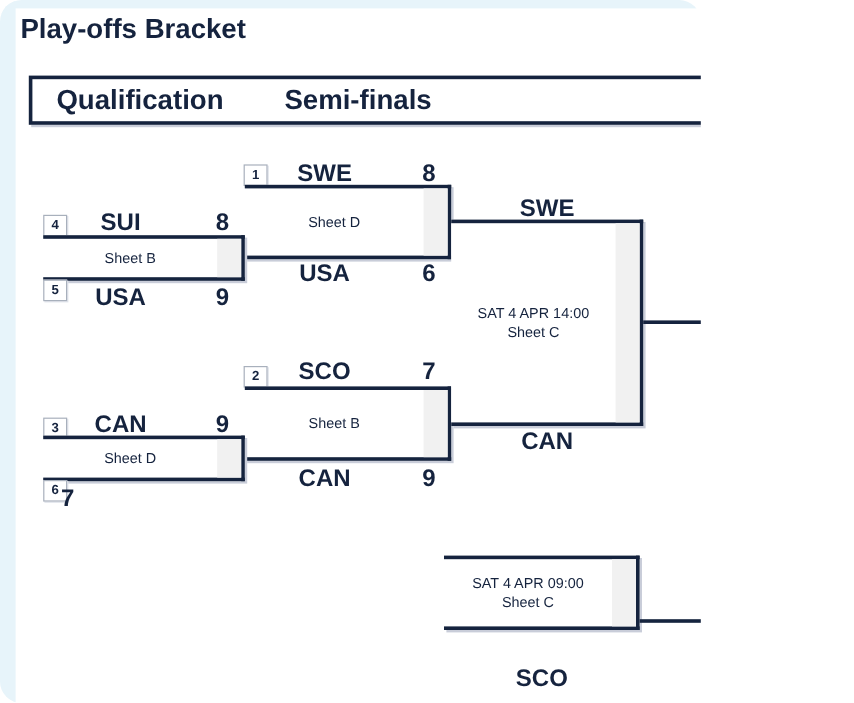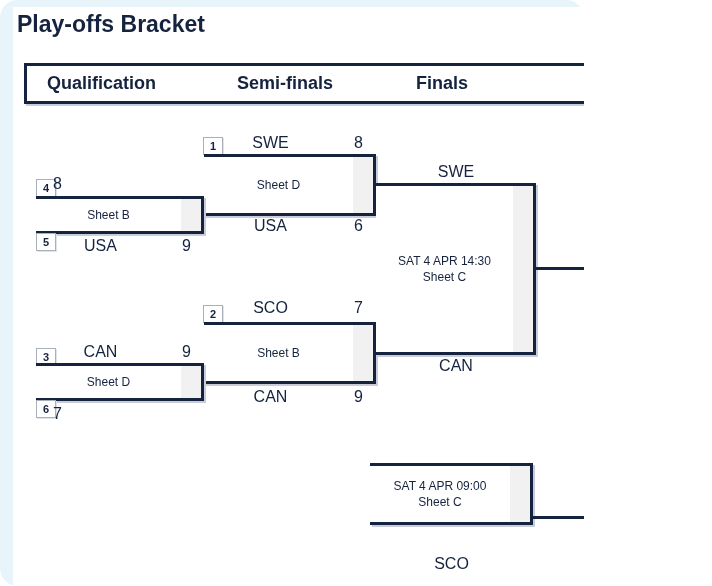--- a/index.html
+++ b/index.html
@@ -6,28 +6,28 @@
     --navy:#15233E; --shadow:#C9CDD9; --strip:#F1F1F1; --band:#E7F4FA; --seedBorder:#A8B0BC;
   }
   html,body{margin:0;padding:0;background:#fff;}
   .page{position:relative;width:584px;height:586px;background:#fff;overflow:hidden;
         font-family:"Liberation Sans",sans-serif;color:var(--navy);border-radius:18px;}
   .band-top{position:absolute;left:0;top:0;width:712px;height:7px;background:var(--band);}
   .band-left{position:absolute;left:0;top:0;width:13px;height:586px;background:var(--band);}
   .title{position:absolute;left:17px;top:11px;font-size:23px;font-weight:bold;white-space:nowrap;}
   .colhead{position:absolute;left:24px;top:63px;width:666px;height:41px;box-sizing:border-box;
            background:#fff;border:3px solid var(--navy);box-shadow:2px 2px 0 var(--shadow);}
-  .colhead span{position:absolute;top:0;line-height:35px;font-size:18px;font-weight:bold;white-space:nowrap;}
+  .colhead span{position:absolute;top:0;line-height:35px;font-size:23px;font-weight:bold;white-space:nowrap;}
   .box{position:absolute;box-sizing:border-box;background:#fff;border:0 solid var(--navy);
        border-width:3px 3px 3px 0;box-shadow:2px 2px 0 var(--shadow);}
   .strip{position:absolute;top:0;right:0;bottom:0;width:20px;background:var(--strip);}
   .boxlabel{position:absolute;left:0;top:0;right:0;bottom:0;padding-right:20px;display:flex;
             flex-direction:column;align-items:center;justify-content:center;
             font-size:12px;line-height:16px;text-align:left;}
-  .team{position:absolute;display:flex;align-items:center;font-weight:normal;font-size:16px;height:28px;white-space:nowrap;}
+  .team{position:absolute;display:flex;align-items:flex-end;font-weight:bold;font-size:20px;height:28px;white-space:nowrap;}
   .team .name{flex:1 1 auto;text-align:center;}
   .team .score{flex:0 0 26px;text-align:right;margin-right:13px;}
   .team.center{justify-content:center;padding-right:22px;}
   .seed{position:absolute;width:20px;height:18px;box-sizing:border-box;background:#fff;
         border:1px solid var(--seedBorder);box-shadow:1px 1px 0 #dfe3ea;
         display:flex;align-items:center;justify-content:center;font-size:11px;font-weight:bold;}
   .connector{position:absolute;height:3px;background:var(--navy);}
 </style>
 </head>
 <body>
@@ -35,21 +35,20 @@
 <div class="page">
 
   <div class="band-top"></div>
   <div class="band-left"></div>
 
   <div class="title">Play-offs Bracket</div>
 
   <div class="colhead">
     <span style="left:20px">Qualification</span>
     <span style="left:210px">Semi-finals</span>
-    <span style="left:389px">Finals</span>
   </div>
 
   <div>
     <div class="seed" style="left:203px;top:137px;">
         <span>1</span>
       </div>
     <div class="team" style="left:204px;top:129px;width:172px;">
       <span class="name">SWE</span>
       <span class="score">8</span>
     </div>
@@ -61,20 +60,21 @@
       <span class="name">USA</span>
       <span class="score">6</span>
     </div>
   </div>
 
   <div>
     <div class="seed" style="left:36px;top:179px;">
         <span>4</span>
       </div>
     <div class="team" style="left:36px;top:170px;width:168px;">
+      <span class="name">SUI</span>
       <span class="score">8</span>
     </div>
     <div class="box" style="left:36px;top:196px;width:168px;height:38px;">
       <div class="strip"></div>
       <div class="boxlabel">Sheet B</div>
     </div>
     <div class="seed" style="left:36px;top:233px;">
         <span>5</span>
       </div>
     <div class="team" style="left:36px;top:232px;width:168px;">
@@ -121,21 +121,21 @@
     </div>
   </div>
 
   <div>
     <div class="team center" style="left:376px;top:158px;width:160px;">
       <span class="name">SWE</span>
     </div>
     <div class="box" style="left:376px;top:183px;width:160px;height:172px;">
       <div class="strip"></div>
       <div class="boxlabel">
-        <span>SAT 4 APR 14:30</span>
+        <span>SAT 4 APR 14:00</span>
         <span>Sheet C</span>
       </div>
     </div>
     <div class="team center" style="left:376px;top:352px;width:160px;">
       <span class="name">CAN</span>
     </div>
     <div class="connector" style="left:536px;top:267px;width:102px;"></div>
   </div>
 
   <div>

